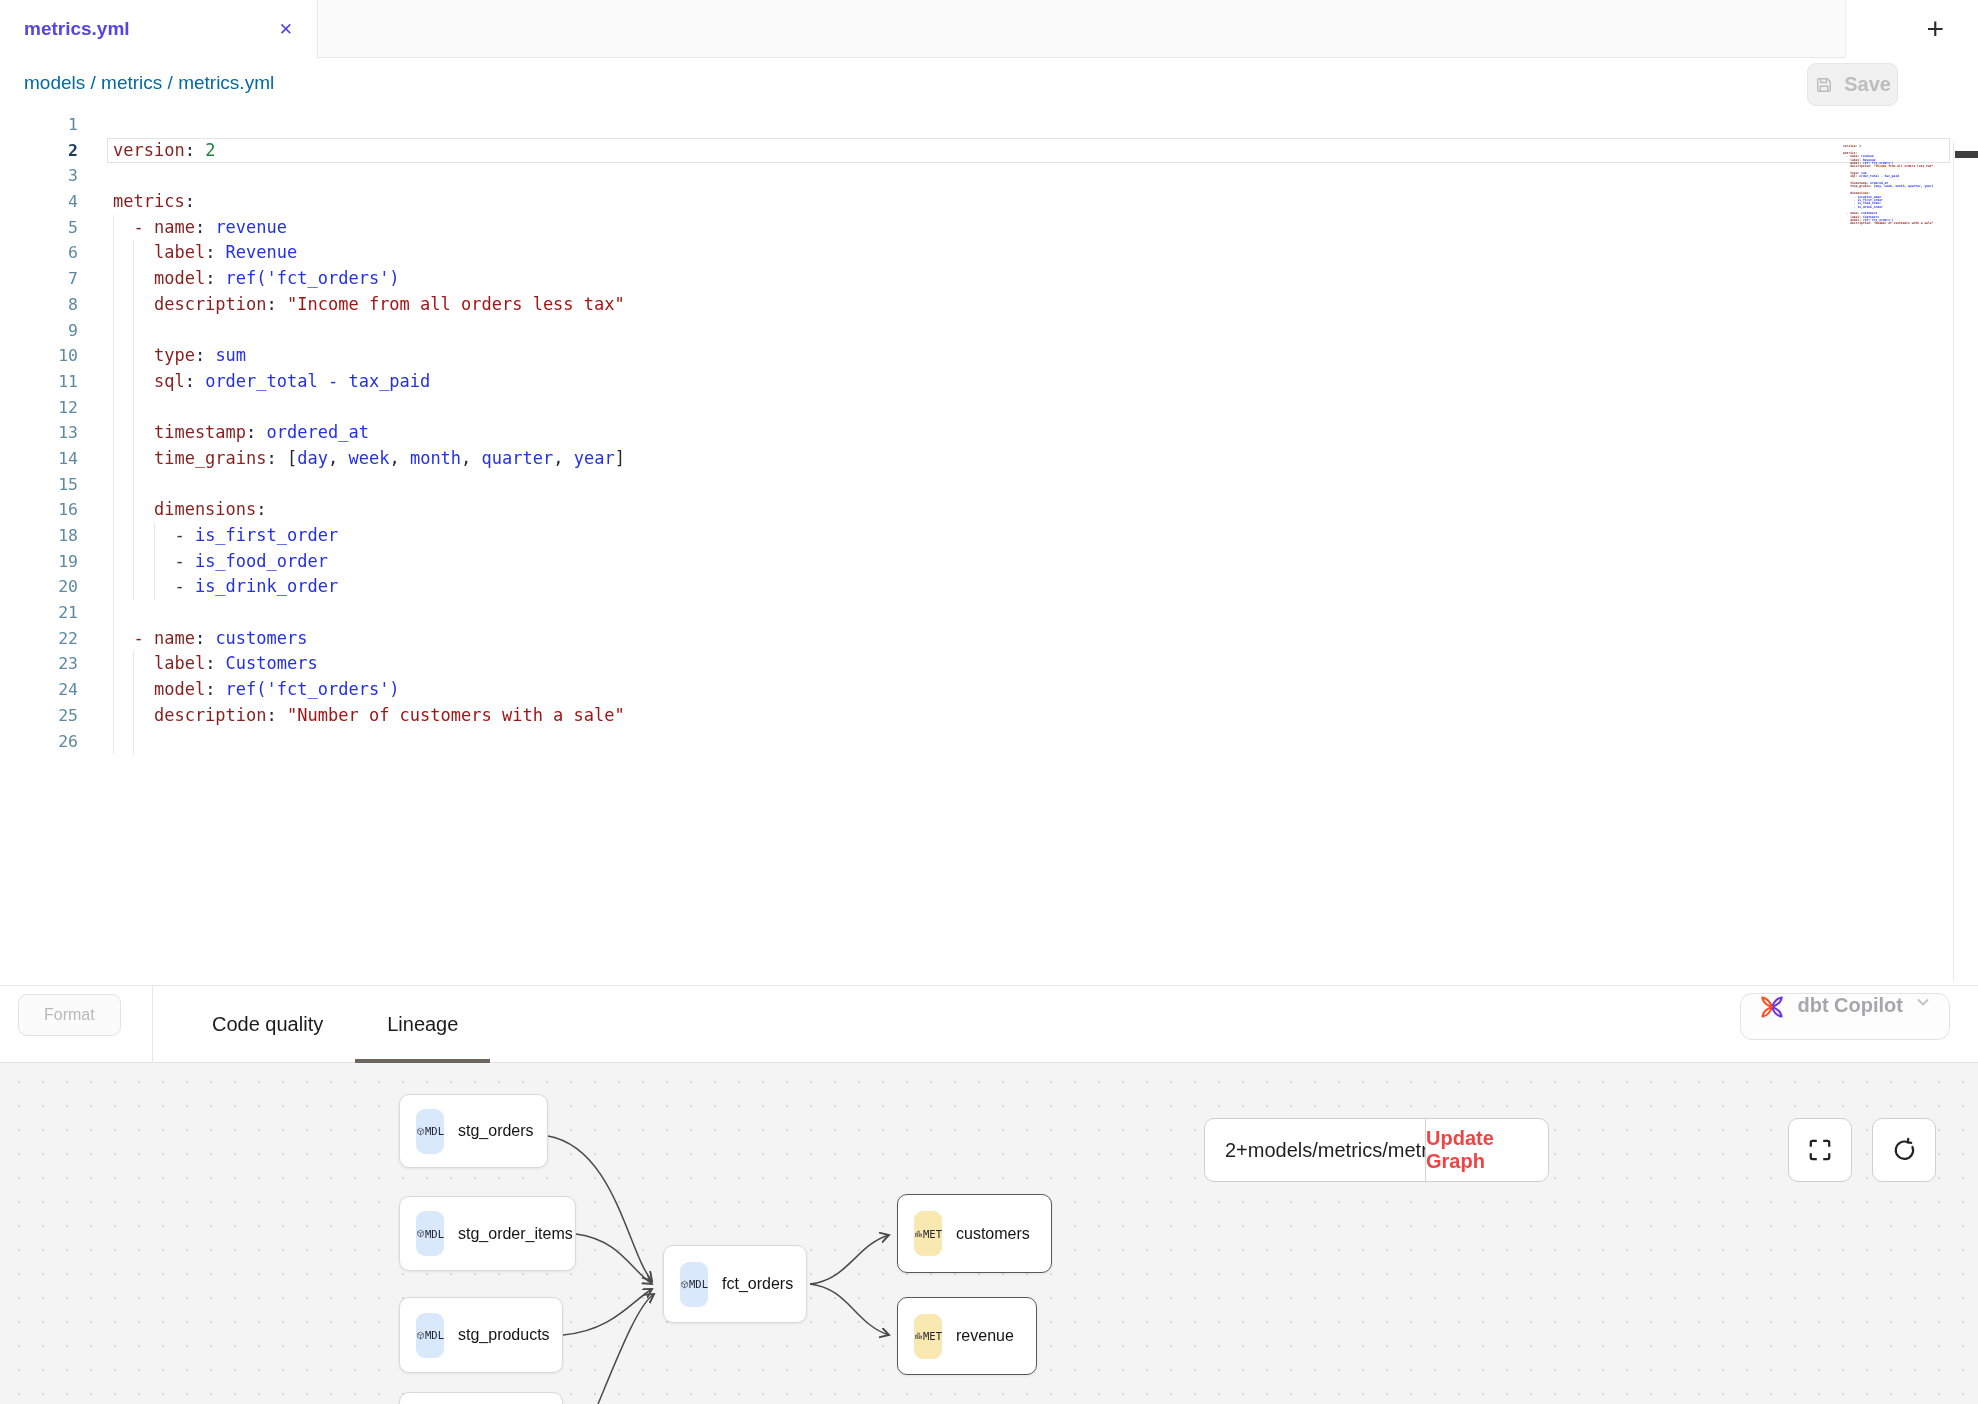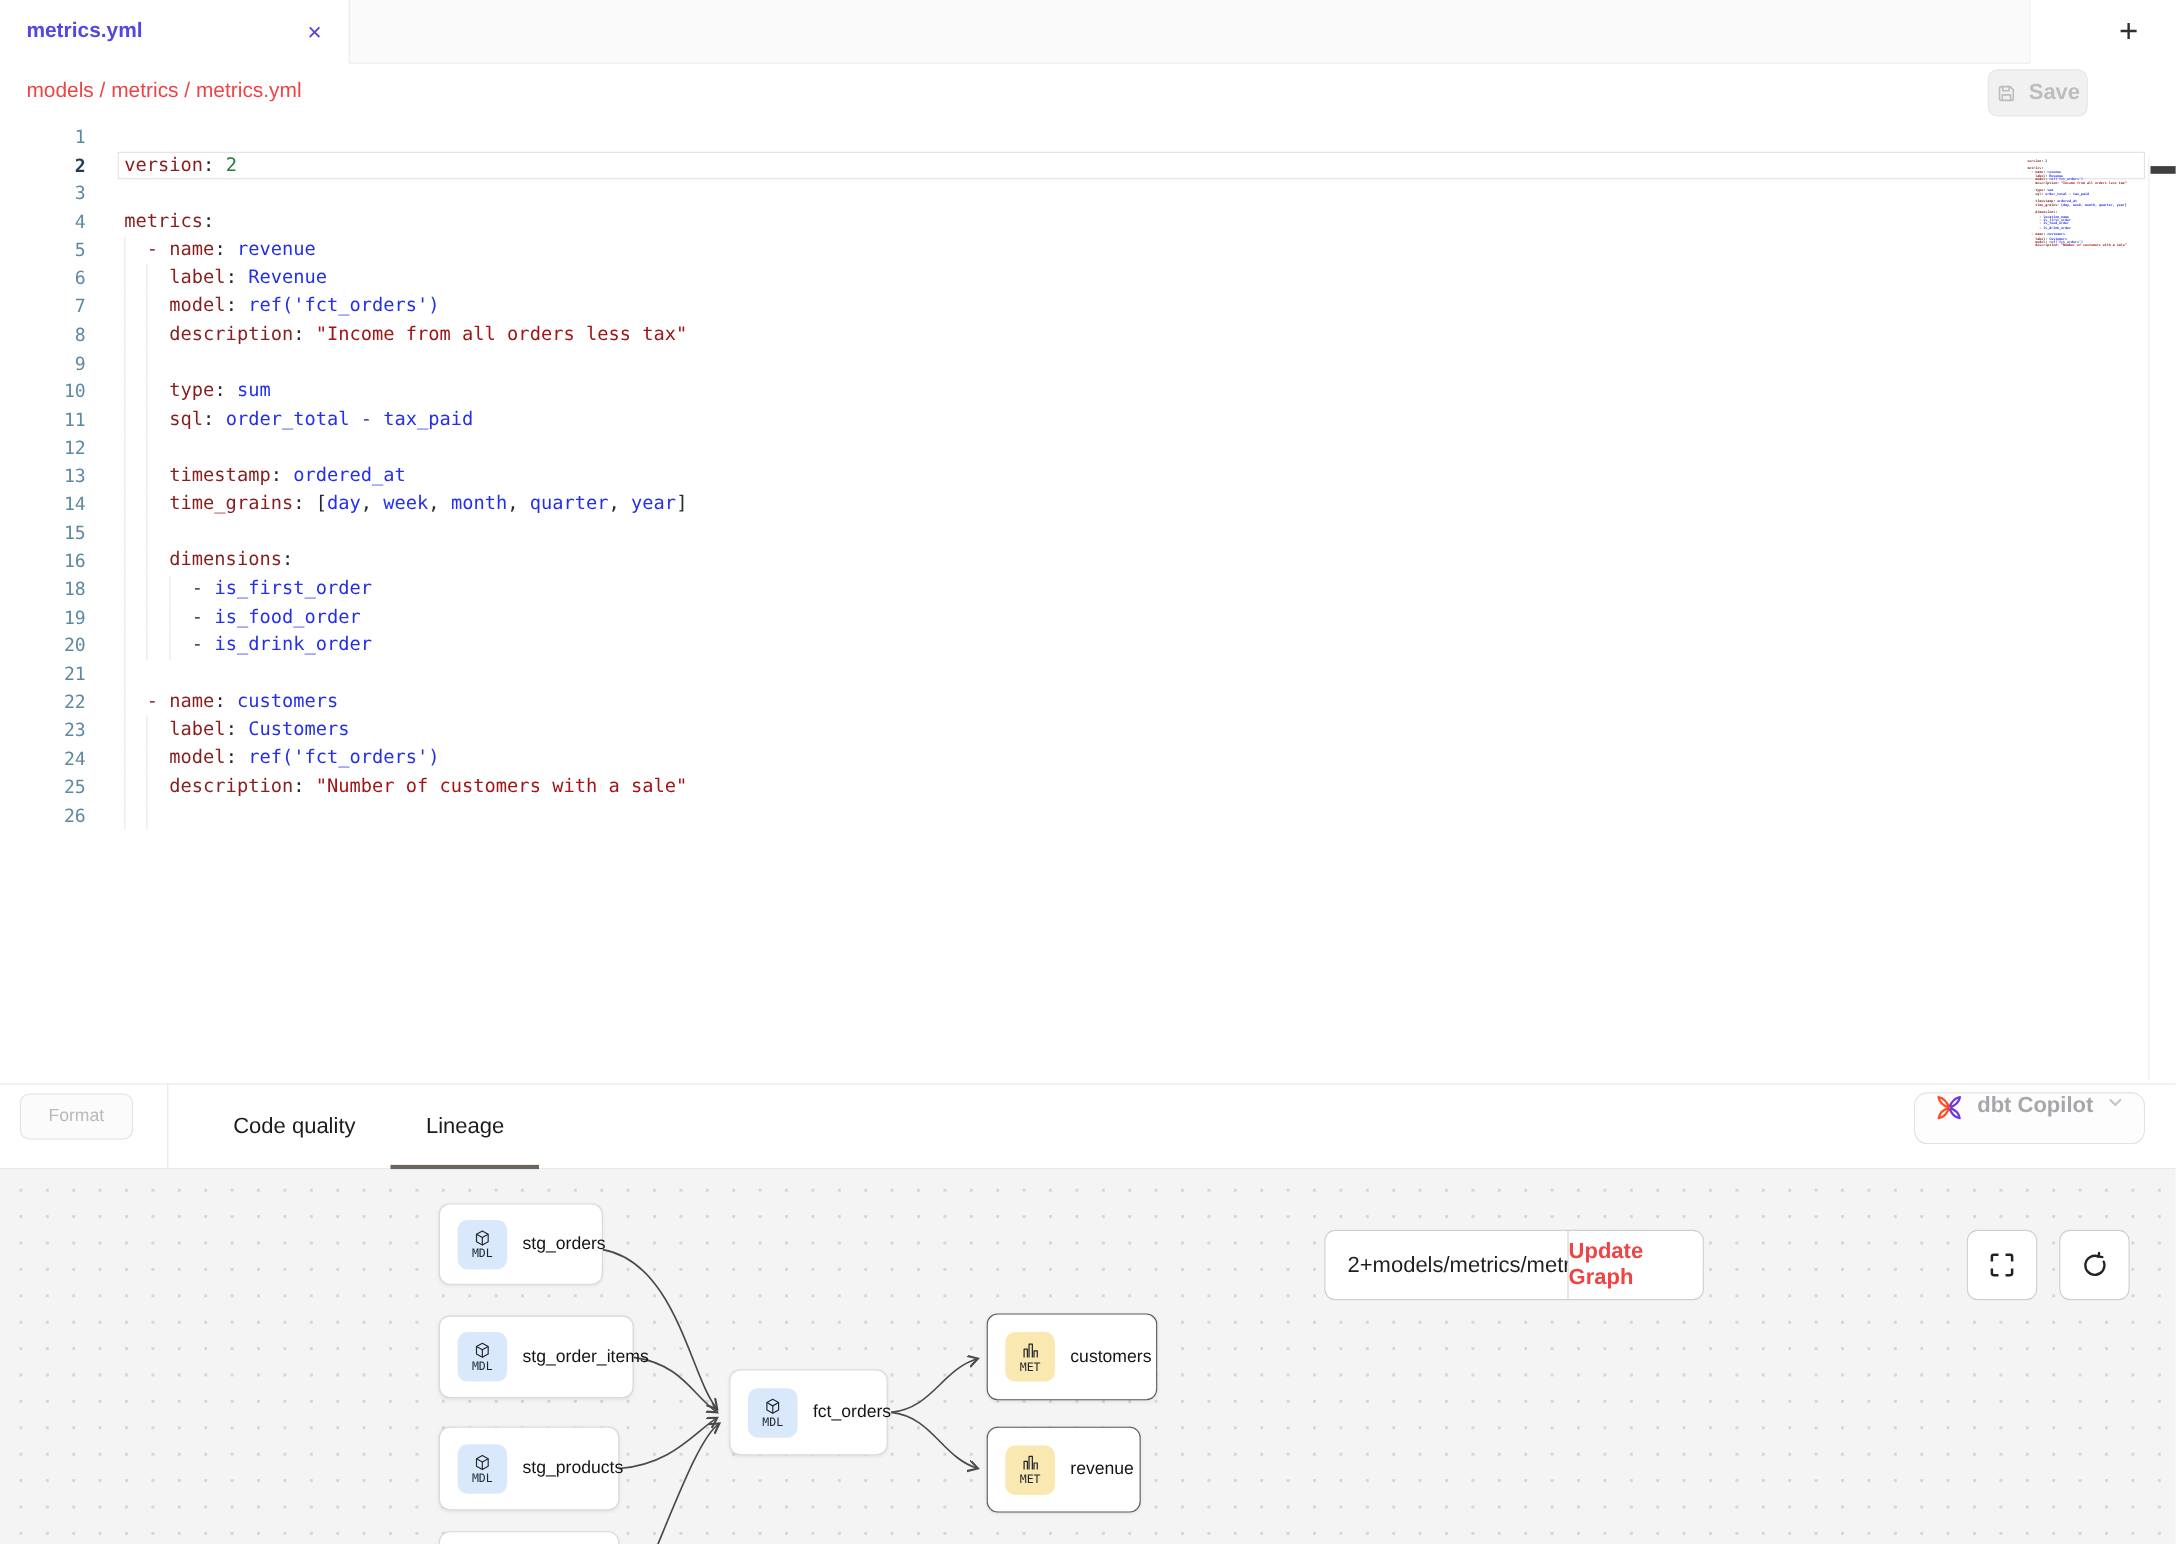--- a/index.html
+++ b/index.html
@@ -12,21 +12,21 @@
     border-right:1px solid #e8e8e8; display:flex; align-items:center; justify-content:space-between; padding:0 24px; }
   .tab-title { color:#5546e0; font-size:19px; font-weight:600; }
   .tab-close { color:#5546e0; font-size:17px; cursor:pointer; }
   .tab-strip { position:absolute; left:318px; top:0; width:1527px; height:58px; background:#fafafa; border-bottom:1px solid #e8e8e8; }
   .tab-plus-area { position:absolute; left:1845px; top:0; width:133px; height:58px; background:#fff;
     border-left:1px solid #eeeeee; display:flex; align-items:center; justify-content:flex-end; padding-right:34px; }
   .plus-icon { font-size:30px; font-weight:300; color:#2e2e2e; line-height:1; cursor:pointer; }
 
   
   .crumbrow { position:absolute; left:0; top:58px; width:1978px; height:52px; background:#fff; }
-  .crumb { position:absolute; left:24px; top:14px; font-size:19px; color:#ef4444; }
+  .crumb { position:absolute; left:24px; top:14px; font-size:19px; color:#0369a1; }
   .save-btn { position:absolute; right:80px; top:5px; height:43px; padding:0 6px; background:#f1f1f1;
     border:1px solid #e6e6e6; border-radius:9px; display:flex; align-items:center; gap:10px;
     color:#bdbdbd; font-size:20px; font-weight:600; }
   .save-btn svg { stroke:#bdbdbd; }
 
   
   .editor { position:absolute; left:0; top:110px; width:1978px; height:875px; background:#fff; padding-top:2px; }
   .code-line { position:relative; display:flex; height:25.7px; font-family:"DejaVu Sans Mono", monospace;
     font-size:17px; line-height:25.7px; white-space:pre; }
   .gutter { width:78px; text-align:right; color:#5d89a2; flex:none; font-size:16.5px; }
@@ -59,21 +59,21 @@
     color:#a6a6ac; font-size:20px; font-weight:600; }
 
   
   .graph { position:absolute; left:0; top:1063px; width:1978px; height:341px; background-color:#f4f4f4;
     background-image:radial-gradient(circle, #d6d6d6 1.3px, transparent 1.5px); background-size:24px 24px;
     background-position:7px 7px; overflow:hidden; }
   .edges { position:absolute; left:0; top:0; }
   .node { position:absolute; background:#fff; border:1px solid #d9d9d9; border-radius:10px;
     box-shadow:0 1px 3px rgba(0,0,0,.07); display:flex; align-items:center; padding:0 16px; gap:14px; }
   .node.met { border:1.6px solid #5a5a5a; }
-  .badge { width:45px; height:45px; border-radius:9px; display:flex; flex-direction:column;
+  .badge { width:28px; height:45px; border-radius:9px; display:flex; 
     align-items:center; justify-content:center; flex:none; }
   .badge.mdl { background:#d9e9fb; }
   .badge.met { background:#f9e8af; }
   .badge-label { font-family:"DejaVu Sans Mono", monospace; font-size:10.5px; color:#1f2430; }
   .node-label { font-size:16px; color:#141414; white-space:nowrap; }
   .node-stub { position:absolute; left:399px; top:329px; width:164px; height:26px; background:#fff;
     border:1px solid #d9d9d9; border-radius:10px; box-shadow:0 1px 3px rgba(0,0,0,.07); }
 
   .filterbar { position:absolute; left:1204px; top:55px; width:345px; height:64px; background:#fff;
     border:1px solid #cfcfcf; border-radius:10px; display:flex; align-items:stretch; overflow:hidden; }

